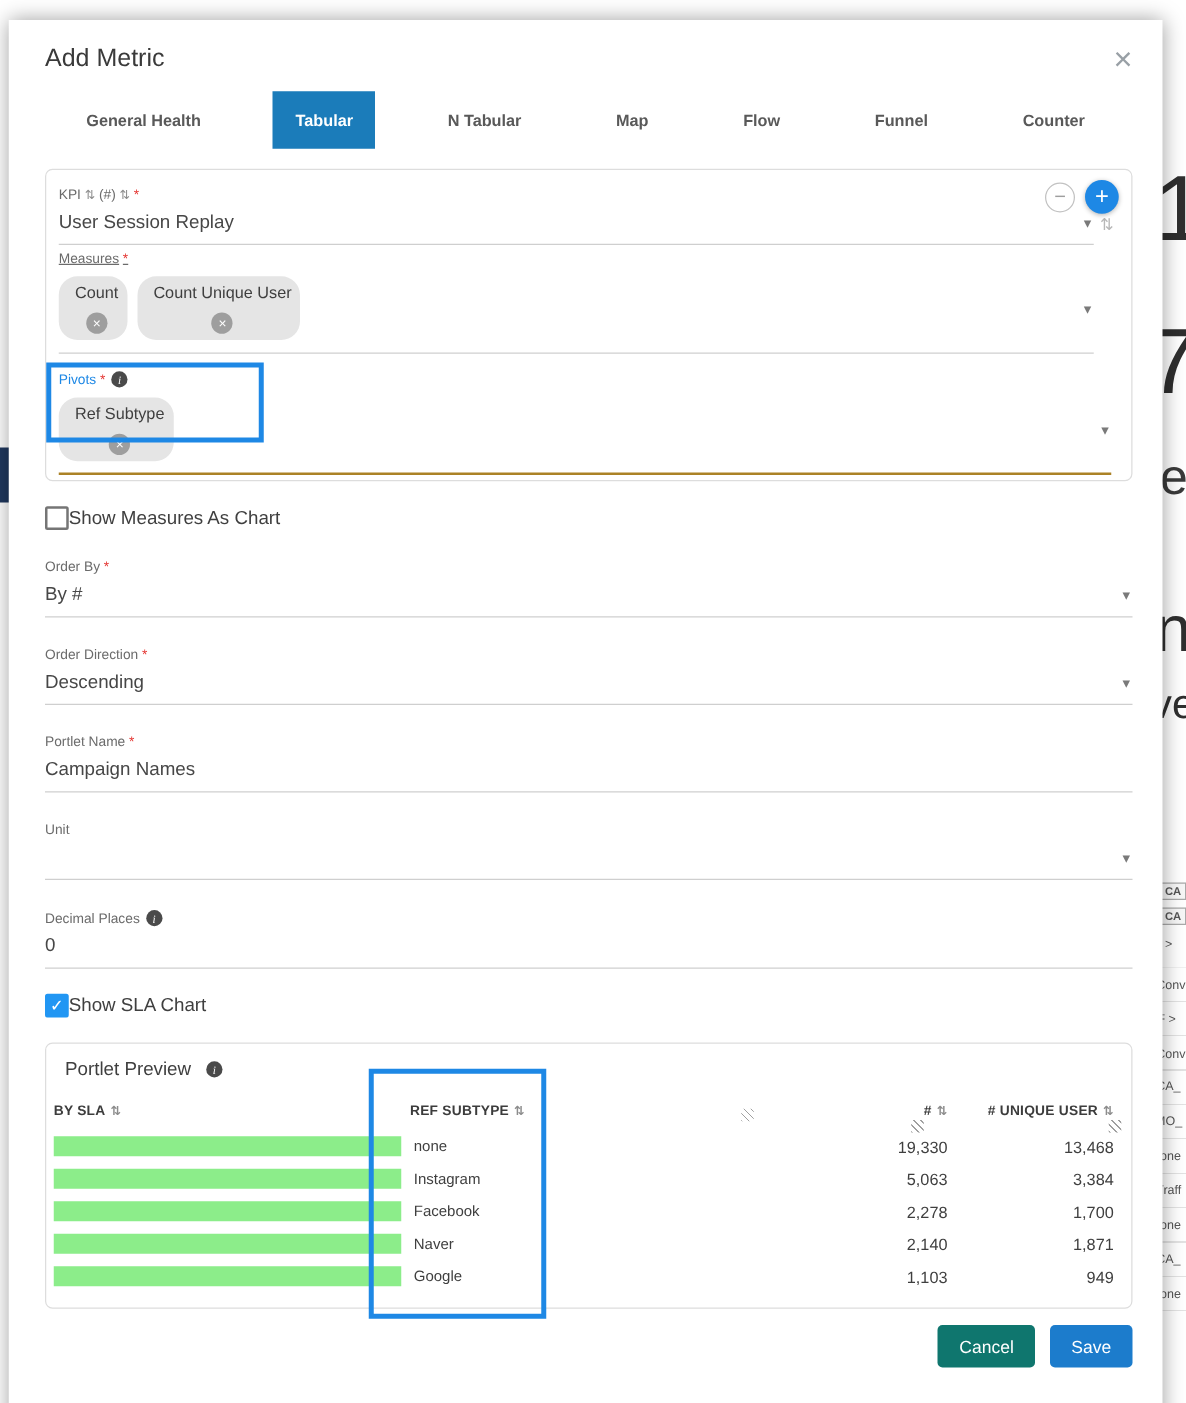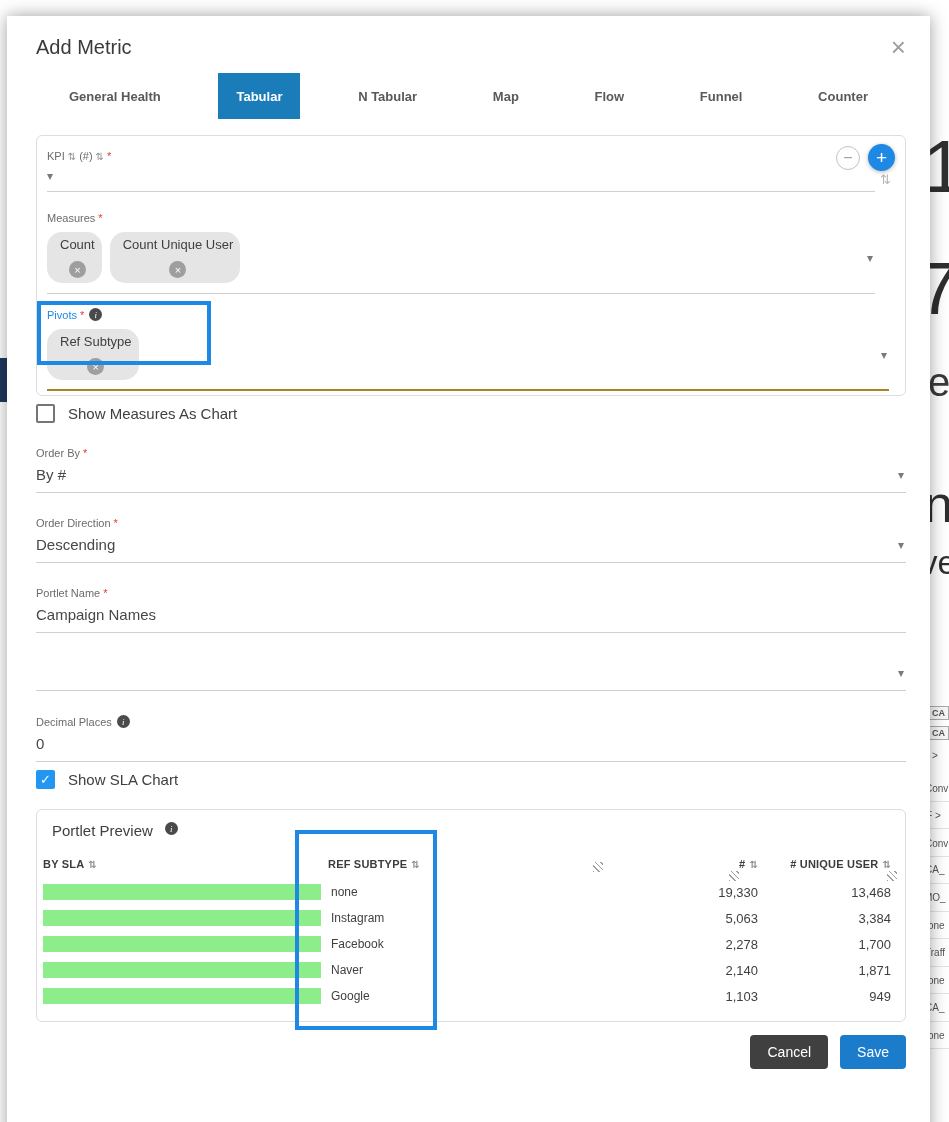--- a/index.html
+++ b/index.html
@@ -64,60 +64,60 @@
   .spin{position:absolute;right:-16px;top:10px;color:#b7b7b7;font-size:13px;cursor:pointer;}
 
   .chips-row{display:flex;align-items:center;gap:8px;border-bottom:1px solid #cfcfcf;
     padding:8px 2px 10px 0;margin-right:14px;cursor:pointer;}
   .chip{display:flex;align-items:center;gap:9px;background:#e5e5e5;border-radius:15px;
     padding:5px 7px 5px 13px;font-size:13px;color:#3f3f3f;flex-direction:column;}
   .chip-x{width:17px;height:17px;border-radius:50%;background:#9e9e9e;color:#fff;font-size:11px;
     display:flex;align-items:center;justify-content:center;cursor:pointer;}
   .chips-row .dd{margin-left:auto;}
 
-  .mt16{margin-top:20px;}
+  .mt16{margin-top:5px;text-decoration:underline;}
   .pivots{position:relative;margin-top:14px;}
   .pivots-label{color:#1e88e5;}
   .pivots .chips-row{border-bottom:2px solid #ab8226;margin-right:0;padding-bottom:9px;}
   .hl-box{position:absolute;border:4px solid #1e88e5;pointer-events:none;z-index:5;}
   .hl-box-1{left:-10px;top:-7px;width:174px;height:64px;}
 
   
-  .check-row{display:flex;align-items:center;gap:13px;margin:8px 24px 0 29px;}
+  .check-row{display:flex;align-items:center;margin:20px 24px 0 29px;}
   .cb{width:19px;height:19px;border:2px solid #757575;border-radius:2px;background:#fff;cursor:pointer;
     display:flex;align-items:center;justify-content:center;font-size:13px;color:transparent;}
   .cb.checked{background:#2196f3;border-color:#2196f3;color:#fff;}
   .check-label{font-size:15px;color:#3f3f3f;}
 
   .fields{margin:4px 24px 0 29px;}
   .field{margin-top:24px;}
   .value-row{display:flex;align-items:center;border-bottom:1px solid #cfcfcf;padding:7px 2px 8px 0;cursor:pointer;}
 
   
   .preview-card{margin:20px 24px 0 29px;border:1px solid #ddd;border-radius:6px;
     padding:12px 12px 12px 4px;position:relative;}
-  .preview-title-row{display:flex;gap:10px;font-size:15px;color:#3f3f3f;padding-left:11px;}
+  .preview-title-row{display:flex;align-items:center;gap:10px;font-size:15px;color:#3f3f3f;padding-left:11px;}
   .ptable{margin-top:10px;}
   .prow{display:grid;grid-template-columns:285px 295px 135px 1fr;align-items:center;height:26px;padding:0 2px;}
   .phead{height:30px;}
   .th{display:flex;align-items:center;gap:4px;font-size:11px;font-weight:700;color:#3c3c3c;letter-spacing:.2px;cursor:pointer;}
   .th.right{justify-content:flex-end;}
   .ref{font-size:12px;color:#3f3f3f;padding-left:3px;}
   .col-num{text-align:right;font-size:13px;color:#3f3f3f;}
   .bar{height:16px;width:278px;background:#8ced8a;}
   .grip{position:absolute;width:10px;height:10px;cursor:col-resize;
     background:repeating-linear-gradient(45deg,#9f9f9f 0 1px,transparent 1px 4px);}
   .grip1{left:556px;top:52px;}
   .grip2{left:692px;top:61px;}
   .grip3{right:8px;top:61px;}
   .hl-box-2{left:258px;top:20px;width:142px;height:200px;}
 
   
   .footer{display:flex;justify-content:flex-end;gap:12px;padding:13px 24px;}
-  .btn{background:#404040;color:#fff;border:none;border-radius:4px;font-size:14px;
+  .btn{background:#0f766e;color:#fff;border:none;border-radius:4px;font-size:14px;
     padding:9px 17px;cursor:pointer;font-family:inherit;}
   .btn-save{background:#1c7ccc;}
 </style>
 </head>
 <body>
 
 <div>
   <div class="bg-rowlines"></div>
   <span class="bg-frag f0">1</span>
   <span class="bg-frag f1">7</span>
@@ -166,20 +166,21 @@
     <div class="small-label">
       <span>KPI</span>
       <span class="sort-glyph">⇅</span>
       <span>(#)</span>
       <span class="sort-glyph">⇅</span>
       <span class="req">*</span>
     </div>
 
     <div class="kpi-value-wrap">
       <div class="kpi-value-row">
+        <span class="value">User Session Replay</span>
         <span class="dd">▾</span>
       </div>
       <span class="spin">⇅</span>
     </div>
 
     <div class="small-label mt16">
       <span>Measures</span>
       <span class="req">*</span>
     </div>
     <div class="chips-row">
@@ -244,20 +245,23 @@
       <div class="small-label">
         <span>Portlet Name</span>
         <span class="req">*</span>
       </div>
       <div class="value-row">
         <span class="value">Campaign Names</span>
       </div>
     </div>
 
     <div class="field">
+      <div class="small-label">
+        <span>Unit</span>
+      </div>
       <div class="value-row">
         <span class="value"></span>
         <span class="dd">▾</span>
       </div>
     </div>
 
     <div class="field">
       <div class="small-label">
         <span>Decimal Places</span>
         <span class="info-badge">i</span>

